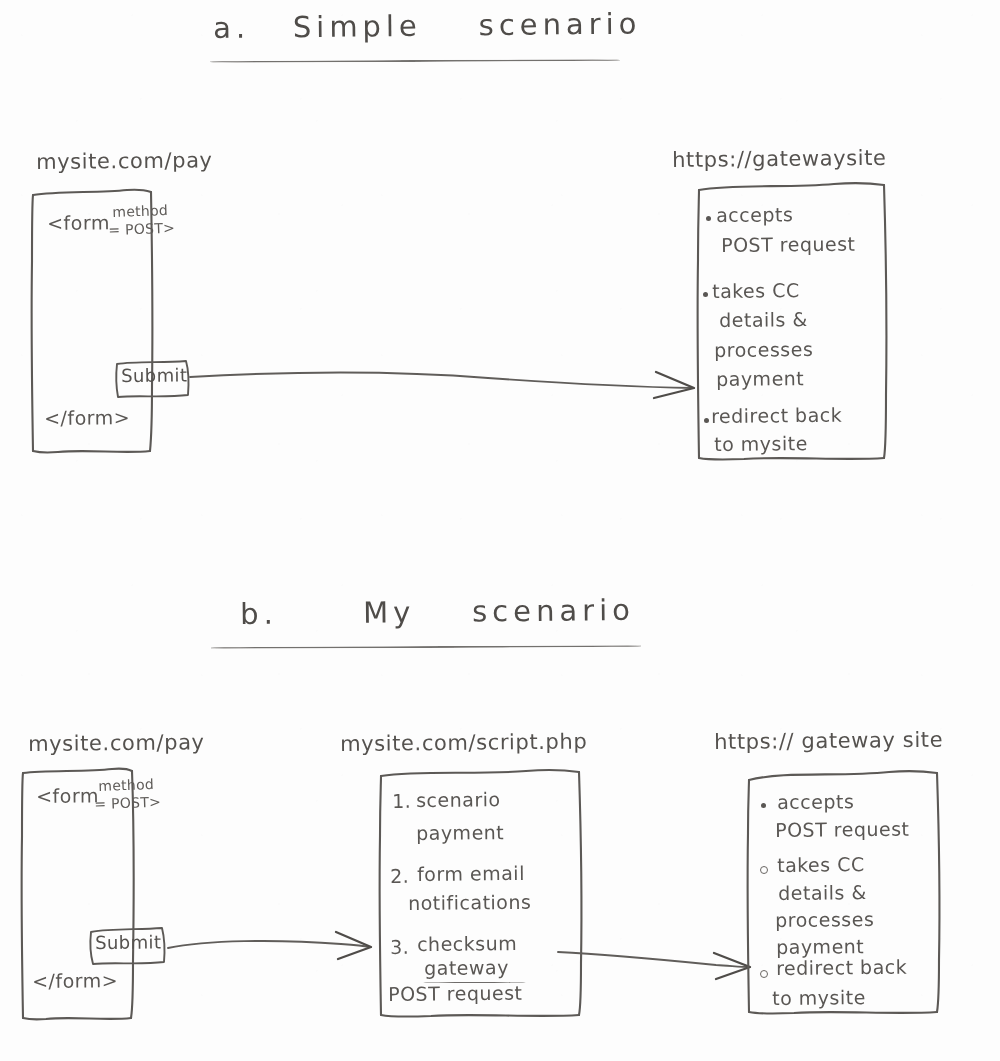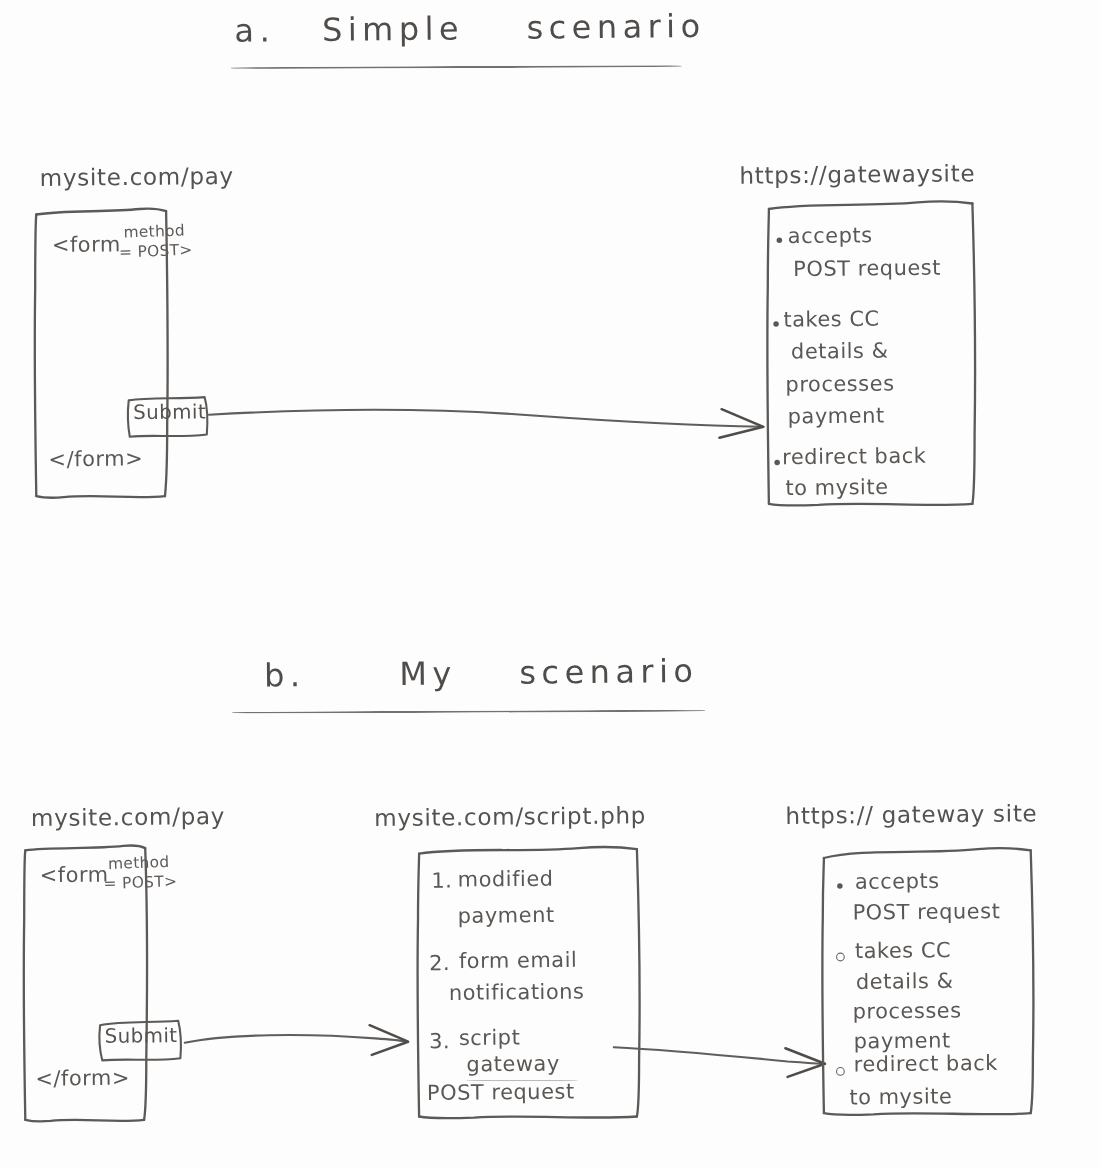--- a/index.html
+++ b/index.html
@@ -217,29 +217,29 @@
 <div class="sketch-box" style="left:376px; top:768px;">
   <svg width="210" height="252" viewBox="0 0 210 252">
     <path d="M5,8 C45,2 100,7 150,3 C175,1 196,3 203,4" fill="none" stroke="#5c5956" stroke-width="2.1" stroke-linecap="round"></path>
     <path d="M203,4 C205,65 206,140 205,195 C205,226 204,242 203,247" fill="none" stroke="#5c5956" stroke-width="2.1" stroke-linecap="round"></path>
     <path d="M203,247 C160,250 100,245 55,248 C28,249 10,248 5,247" fill="none" stroke="#5c5956" stroke-width="2.1" stroke-linecap="round"></path>
     <path d="M5,247 C4,190 3,125 4,68 C4,34 5,15 5,8" fill="none" stroke="#5c5956" stroke-width="2.1" stroke-linecap="round"></path>
   </svg>
 </div>
 
 <div class="ink hw box-text" style="left:392px; top:791px;">1.</div>
-<div class="ink hw box-text" style="left:416px; top:790px;">modified</div>
+<div class="ink hw box-text" style="left:416px; top:790px;">scenario</div>
 <div class="ink hw box-text" style="left:416px; top:823px;">payment</div>
 
 <div class="ink hw box-text" style="left:390px; top:866px;">2.</div>
 <div class="ink hw box-text" style="left:417px; top:864px;">form email</div>
 <div class="ink hw box-text" style="left:408px; top:893px;">notifications</div>
 
 <div class="ink hw box-text" style="left:390px; top:937px;">3.</div>
-<div class="ink hw box-text" style="left:417px; top:934px;">script</div>
+<div class="ink hw box-text" style="left:417px; top:934px;">checksum</div>
 <div class="ink hw box-text" style="left:424px; top:958px;">gateway</div>
 <div class="underline-word" style="left:423px; top:982px; width:103px;"></div>
 <div class="ink hw box-text" style="left:388px; top:984px;">POST request</div>
 
 <div class="arrow" style="left:556px; top:940px;">
   <svg width="200" height="40" viewBox="0 0 200 40">
     <path d="M2,12 C45,14 110,20 160,25 C176,26 187,27 192,27" fill="none" stroke="#605d5a" stroke-width="1.9" stroke-linecap="round"></path>
     <path d="M158,13 L194,27 L160,39" fill="none" stroke="#4f4c49" stroke-width="2.3" stroke-linecap="round" stroke-linejoin="round"></path>
   </svg>
 </div>

